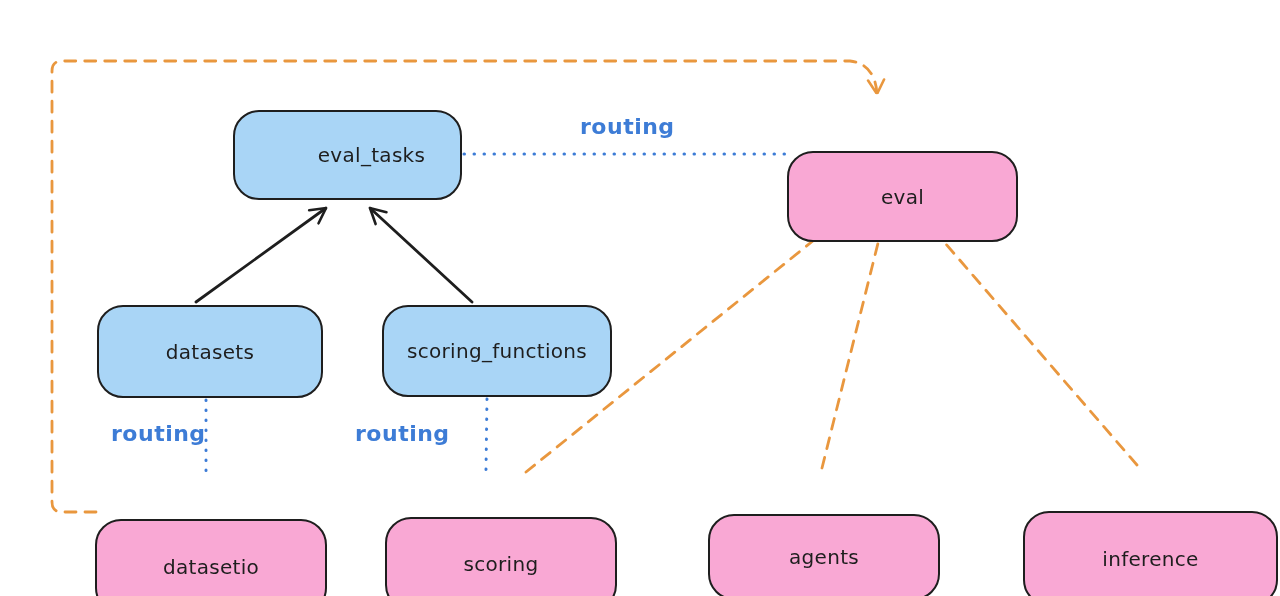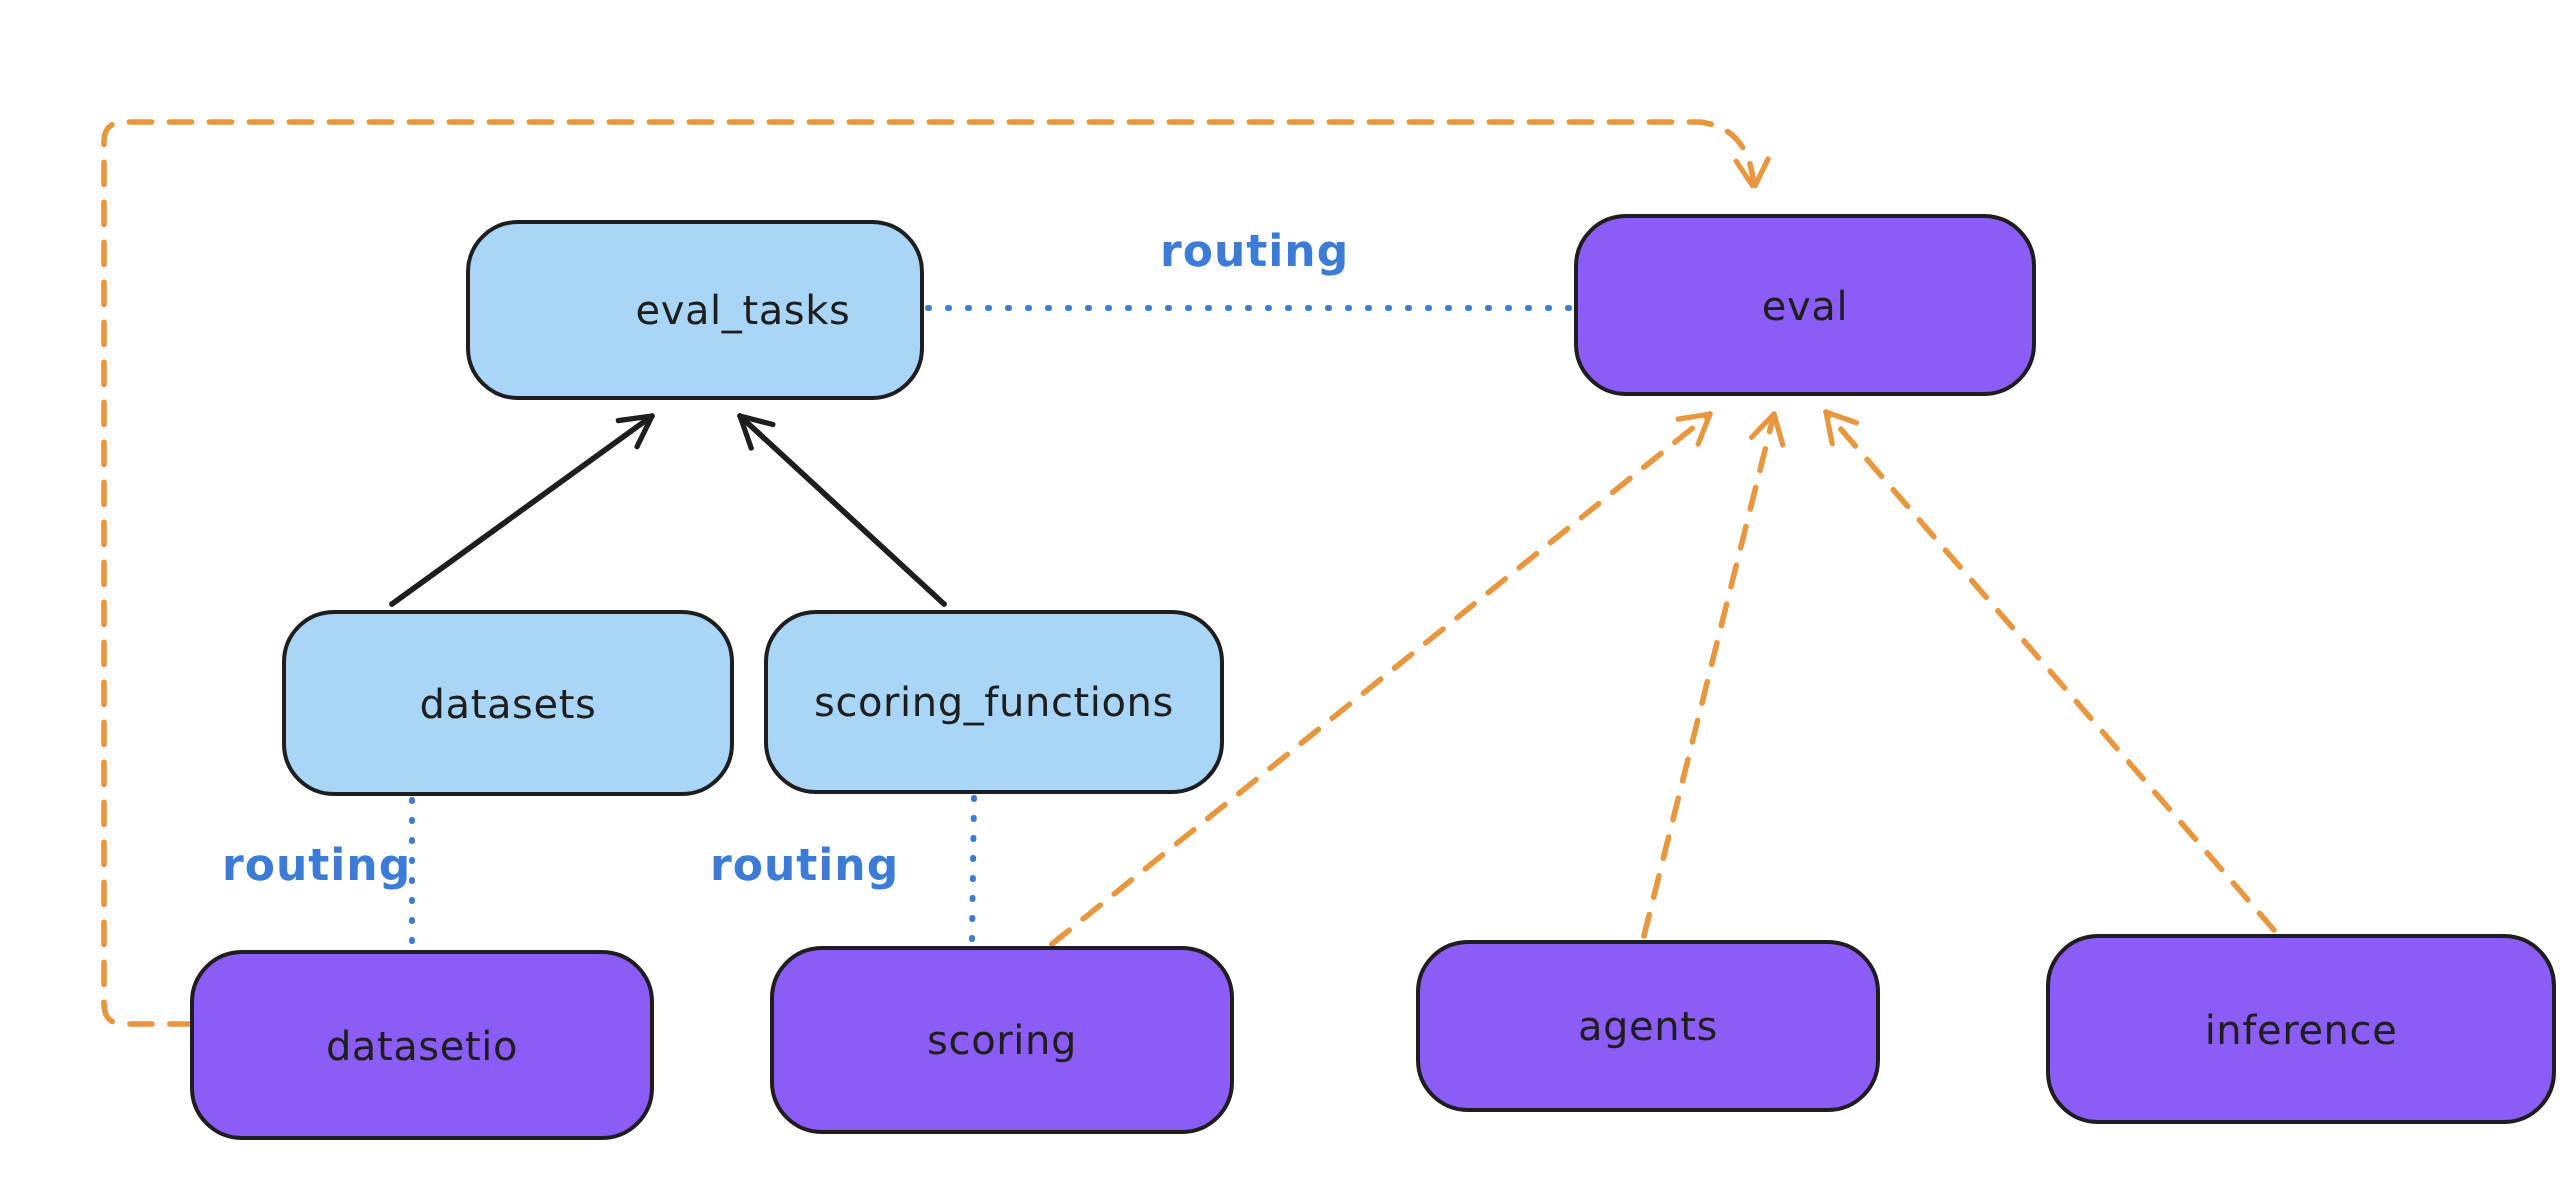--- a/index.html
+++ b/index.html
@@ -21,41 +21,41 @@
     border-radius: 26px;
     display: flex;
     align-items: center;
     justify-content: center;
     font-size: 20px;
     color: #1e1e1e;
     letter-spacing: 0.3px;
     box-sizing: border-box;
   }
   .node.blue  { background: #a9d5f6; }
-  .node.green { background: #8b5cf6; }
+  .node.green { background: #f9a8d4; margin-top: 44px; }
 
   .edge-label {
     position: absolute;
     color: #3d7cd6;
     font-size: 22px;
     font-weight: 700;
     letter-spacing: 0.5px;
   }
   svg.wires {
     position: absolute;
     left: 0; top: 0;
     width: 1280px;
     height: 596px;
     pointer-events: none;
   }
 
   
   #n-eval-tasks        { left: 233px; top: 110px; width: 229px; height: 90px; padding-left: 48px; }
   #n-eval              { left: 787px; top: 107px; width: 231px; height: 91px; }
-  #n-datasets          { left:  97px; top: 305px; width: 226px; height: 93px; margin-left: 44px; }
+  #n-datasets          { left:  97px; top: 305px; width: 226px; height: 93px; }
   #n-scoring-functions { left: 382px; top: 305px; width: 230px; height: 92px; }
   #n-datasetio         { left:  95px; top: 475px; width: 232px; height: 95px; }
   #n-scoring           { left: 385px; top: 473px; width: 232px; height: 94px; }
   #n-agents            { left: 708px; top: 470px; width: 232px; height: 86px; }
   #n-inference         { left: 1023px; top: 467px; width: 255px; height: 95px; }
 
   #lbl-routing-top      { left: 580px; top: 114px; }
   #lbl-routing-datasets { left: 111px; top: 421px; }
   #lbl-routing-scoring  { left: 355px; top: 421px; }
 </style>

